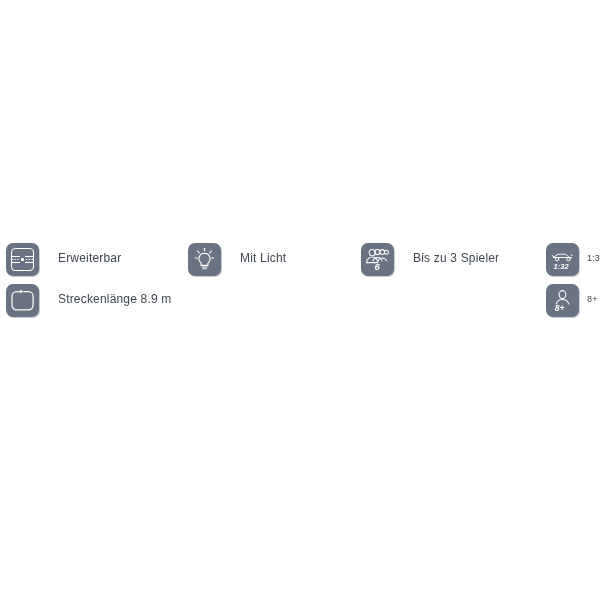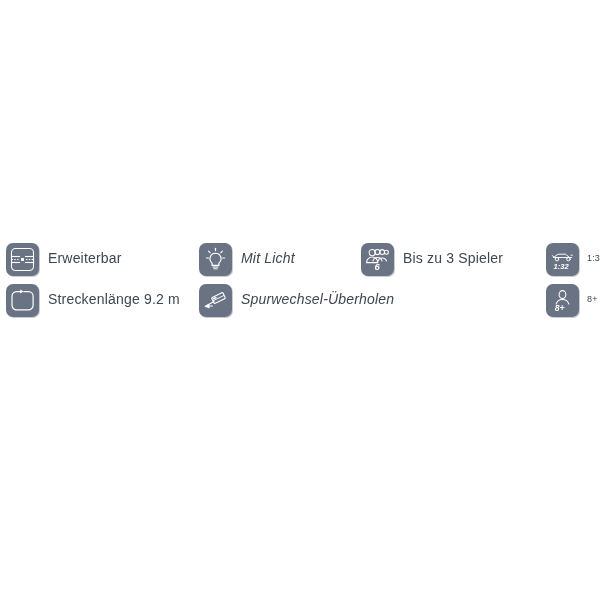--- a/index.html
+++ b/index.html
@@ -22,21 +22,21 @@
     width: 600px;
     height: 120px;
   }
 
   .feature-column {
     position: absolute;
     top: 0;
   }
 
   .col-0 { left: 6px;   width: 180px; }
-  .col-1 { left: 199px; width: 170px; font-style: italic; }
+  .col-1 { left: 188px; width: 170px; }
   .col-2 { left: 361px; width: 180px; }
   .col-3 { left: 546px; width: 54px; }
 
   .feature-item {
     display: flex;
     align-items: center;
     height: 38px;
     margin-bottom: 3px;
   }
 
@@ -51,22 +51,22 @@
     display: flex;
     align-items: center;
     justify-content: center;
   }
 
   .feature-icon svg {
     display: block;
   }
 
   .feature-label {
-    margin-left: 9px;
-    font-size: 14px;
+    margin-left: 19px;
+    font-size: 12px;
     color: #3f4650;
     letter-spacing: 0.18px;
     white-space: nowrap;
     line-height: 1.1;
   }
 
   .col-3 .feature-label {
     margin-left: 8px;
     font-size: 9px;
   }
@@ -98,21 +98,21 @@
 
     <div class="feature-item">
       <div class="feature-icon">
         <svg width="27" height="27" viewBox="0 0 27 27">
           <g fill="none" stroke="#ffffff" stroke-width="1.2" stroke-linecap="round">
             <path d="M14.8 4.6 H19.5 A4.6 4.6 0 0 1 24.1 9.2 V18.2 A4.6 4.6 0 0 1 19.5 22.8 H7.6 A4.6 4.6 0 0 1 3 18.2 V9.2 A4.6 4.6 0 0 1 7.6 4.6 H11.4"></path>
           </g>
           <path d="M11.2 2.6 L14.6 4.6 L11.2 6.6 Z" fill="#ffffff"></path>
         </svg>
       </div>
-      <div class="feature-label">Streckenlänge 9.2 m</div>
+      <div class="feature-label">Streckenlänge 8.9 m</div>
     </div>
 
 
   </div>
 
   <div class="feature-column col-1">
 
     <div class="feature-item">
       <div class="feature-icon">
         <svg width="27" height="27" viewBox="0 0 27 27">
@@ -124,37 +124,20 @@
             <line x1="6.6" y1="5.2" x2="8.2" y2="6.8"></line>
             <line x1="20.4" y1="5.2" x2="18.8" y2="6.8"></line>
             <line x1="4.3" y1="12" x2="6.4" y2="12"></line>
             <line x1="22.7" y1="12" x2="20.6" y2="12"></line>
           </g>
         </svg>
       </div>
       <div class="feature-label">Mit Licht</div>
     </div>
 
-    <div class="feature-item">
-      <div class="feature-icon">
-        <svg width="27" height="27" viewBox="0 0 27 27">
-          <g fill="none" stroke="#ffffff" stroke-width="1.1" stroke-linecap="round">
-            <path d="M4 19 L12 14.5"></path>
-            <path d="M4 19 L10.5 19"></path>
-          </g>
-          <path d="M2.4 19.6 L7.2 16.6 L7.6 21.6 Z" fill="#ffffff"></path>
-          <g transform="rotate(-26 15 12)">
-            <rect x="10.5" y="8.5" width="12.5" height="6.6" rx="1" fill="none" stroke="#ffffff" stroke-width="1.1"></rect>
-            <line x1="10.5" y1="11.8" x2="23" y2="11.8" stroke="#ffffff" stroke-width="0.9"></line>
-            <rect x="11.6" y="9.5" width="3.6" height="1.6" fill="#ffffff"></rect>
-          </g>
-        </svg>
-      </div>
-      <div class="feature-label">Spurwechsel-Überholen</div>
-    </div>
 
   </div>
 
   <div class="feature-column col-2">
 
     <div class="feature-item">
       <div class="feature-icon">
         <svg width="27" height="27" viewBox="0 0 27 27">
           <g fill="none" stroke="#ffffff" stroke-width="1.05">
             <circle cx="8.2" cy="6.6" r="3.1"></circle>

